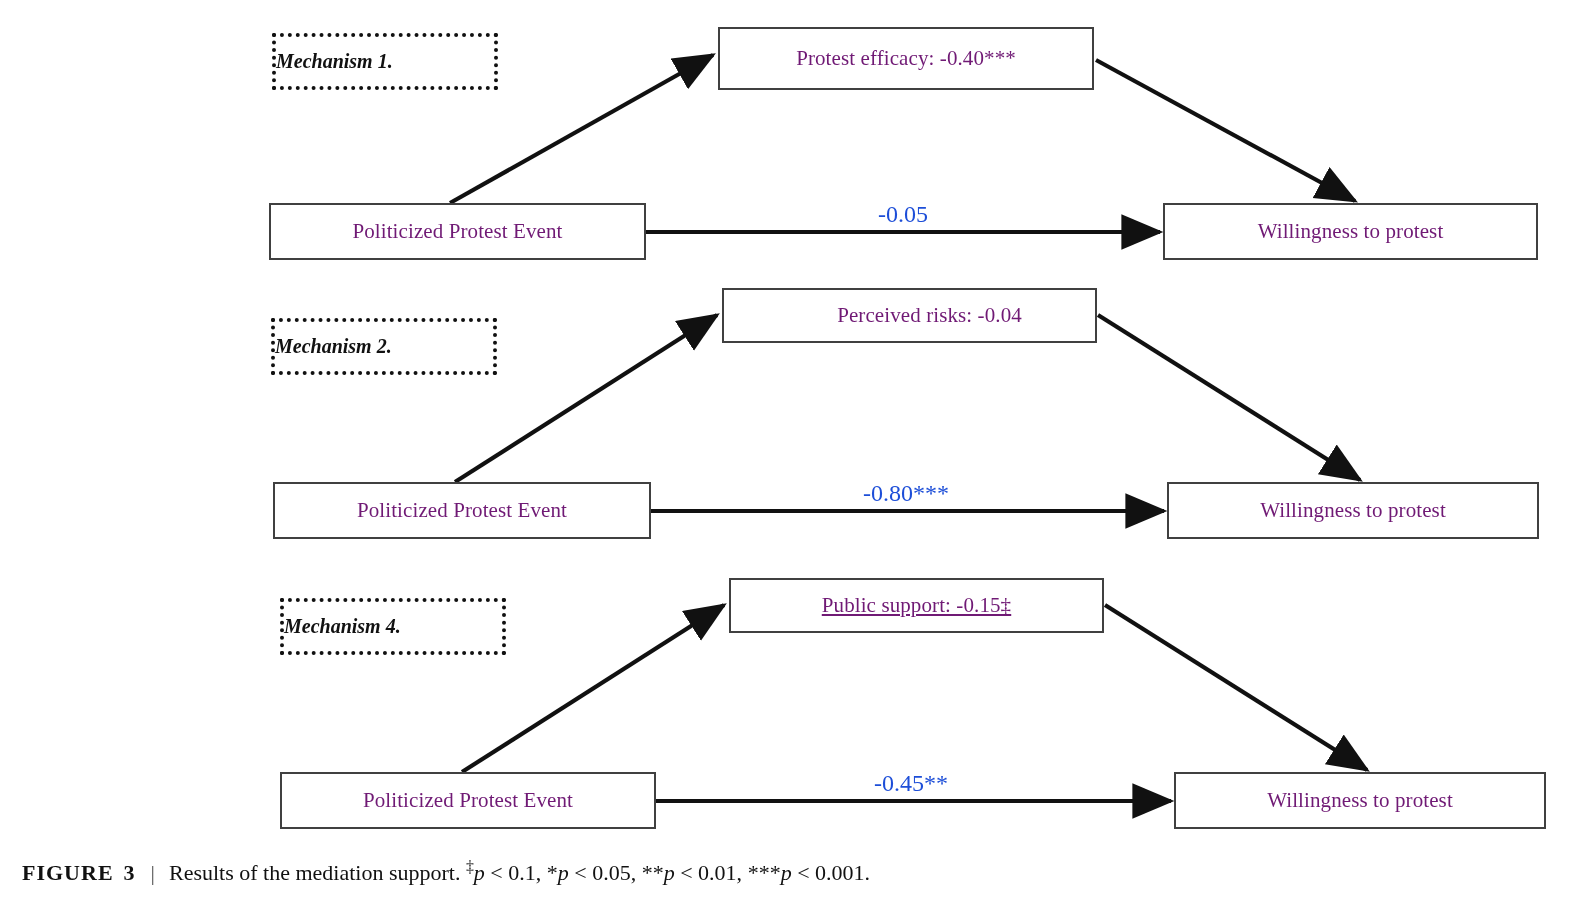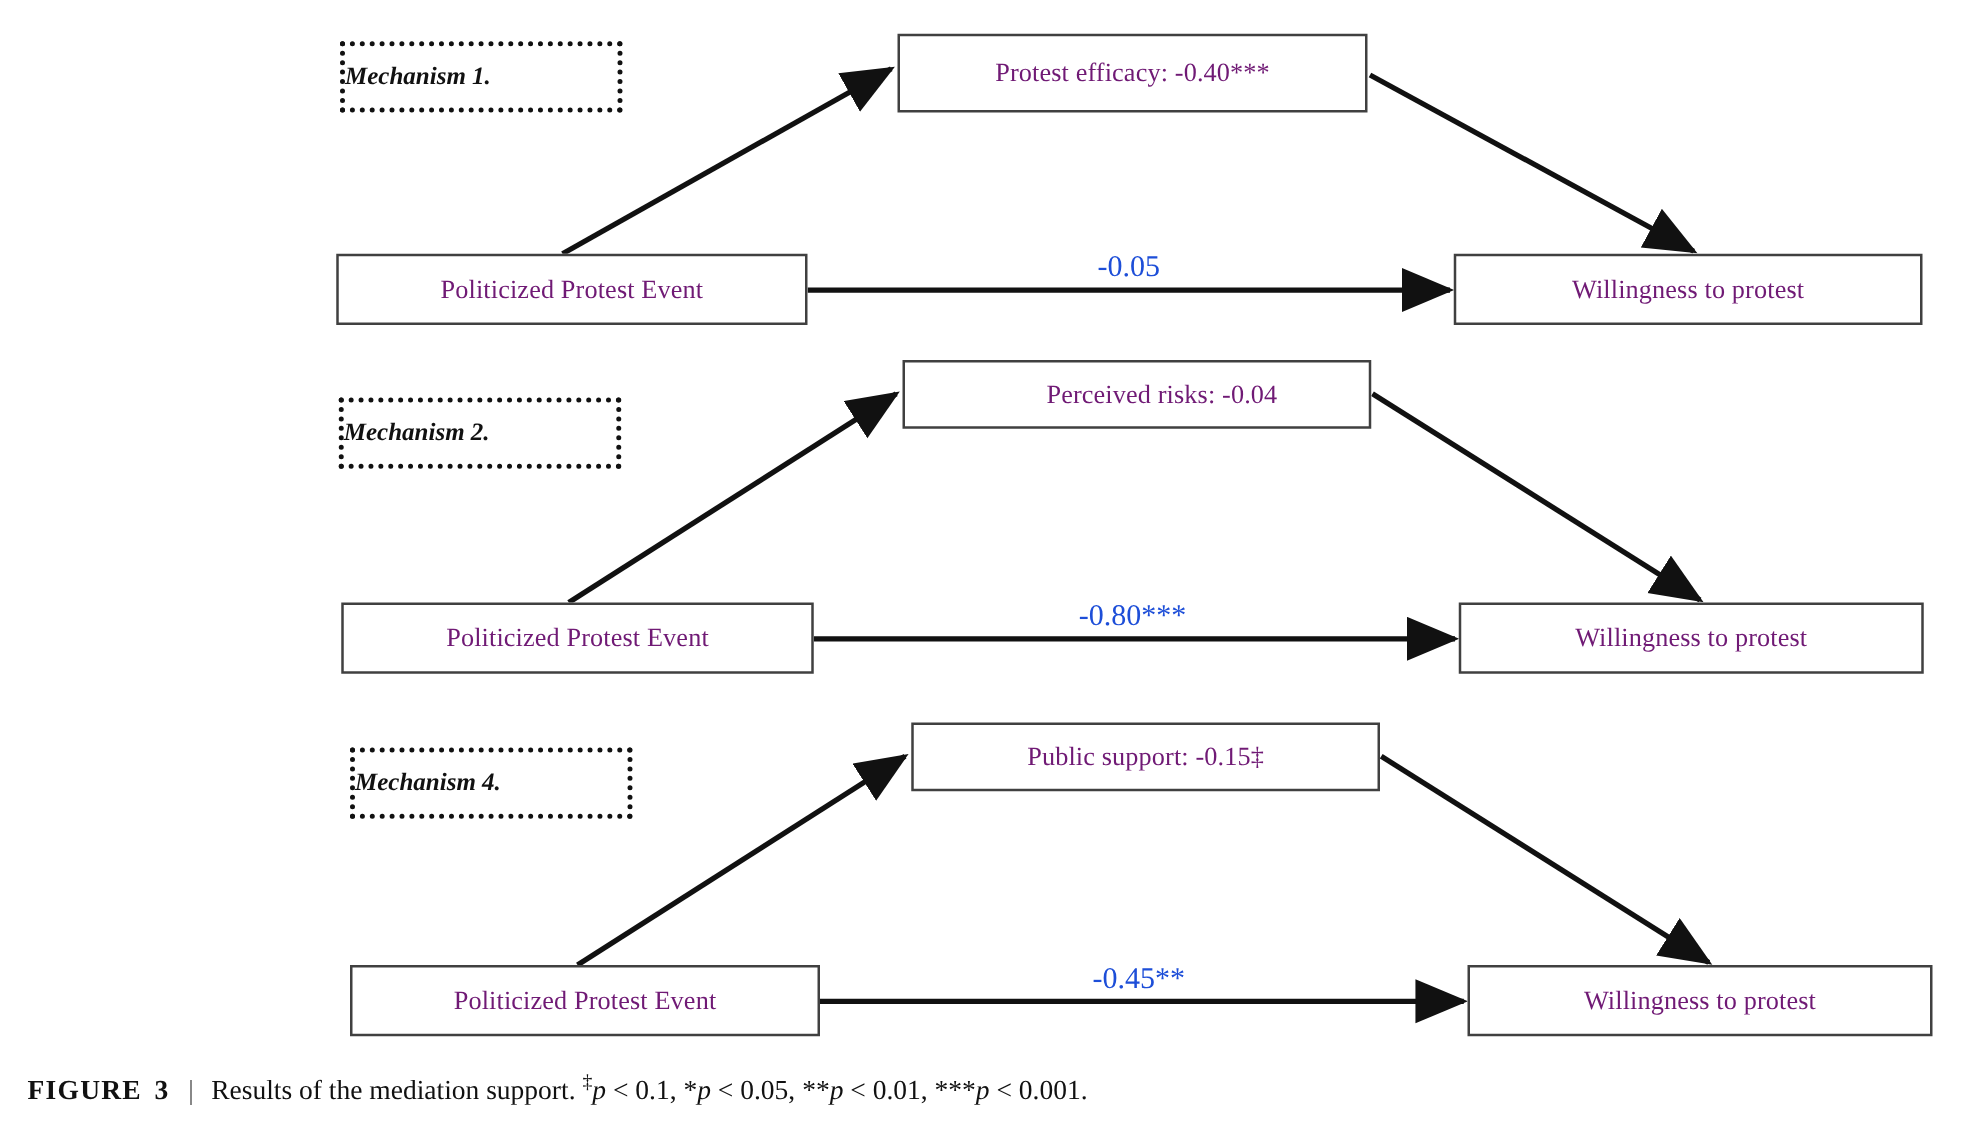--- a/index.html
+++ b/index.html
@@ -164,21 +164,21 @@
   <div class="node target" style="left:1167px; top:482px; width:372px; height:57px;">
     <span class="node-label">Willingness to protest</span>
   </div>
 
   <div class="edge-label" style="left:906px; top:507px;">-0.80***</div>
 
   <div class="mechanism" style="left:280px; top:598px; width:226px; height:57px;">
     <span class="mechanism-label">Mechanism 4.</span>
   </div>
 
-  <div class="node mediator" style="left:729px; top:578px; width:375px; height:55px;">
+  <div class="node mediator" style="left:729px; top:578px; width:375px; height:55px;text-decoration:underline;">
     <span class="node-label">Public support: -0.15‡</span>
   </div>
 
   <div class="node source" style="left:280px; top:772px; width:376px; height:57px;">
     <span class="node-label">Politicized Protest Event</span>
   </div>
 
   <div class="node target" style="left:1174px; top:772px; width:372px; height:57px;">
     <span class="node-label">Willingness to protest</span>
   </div>

